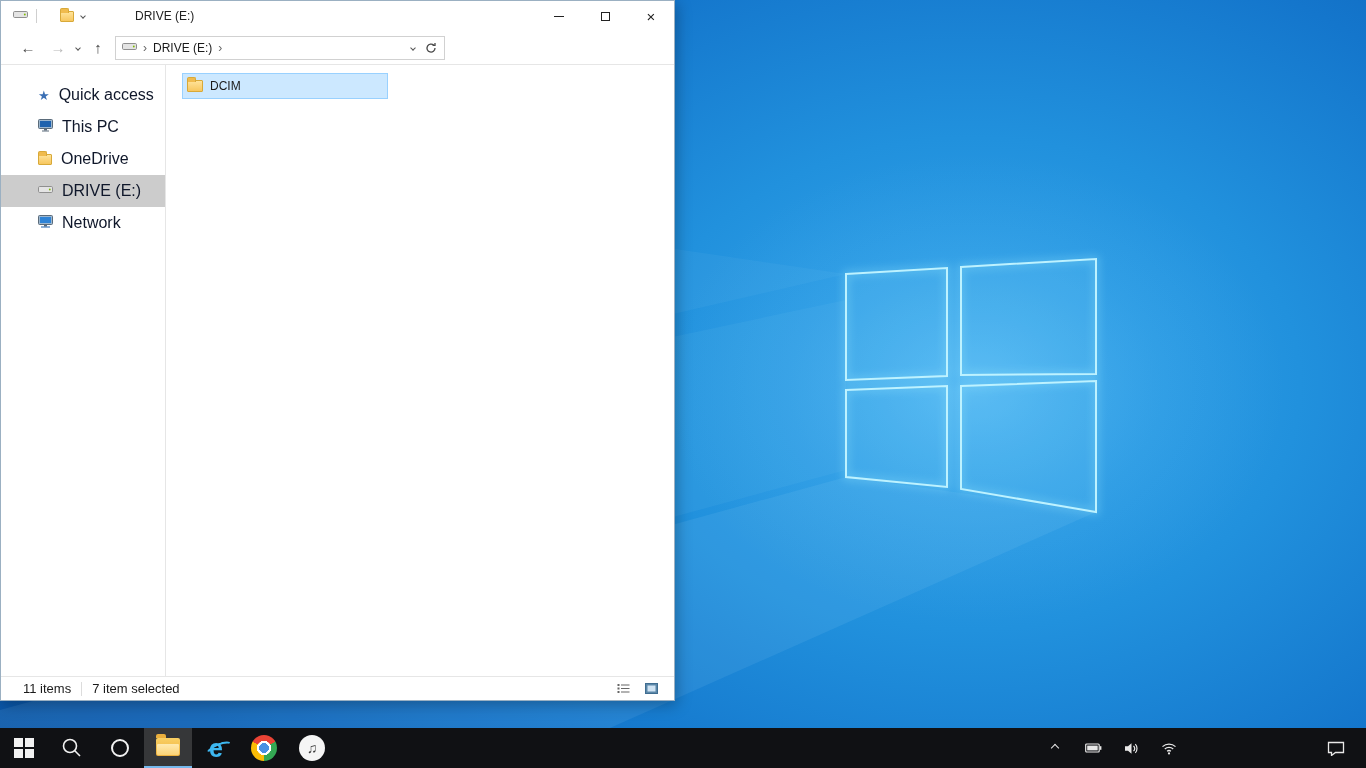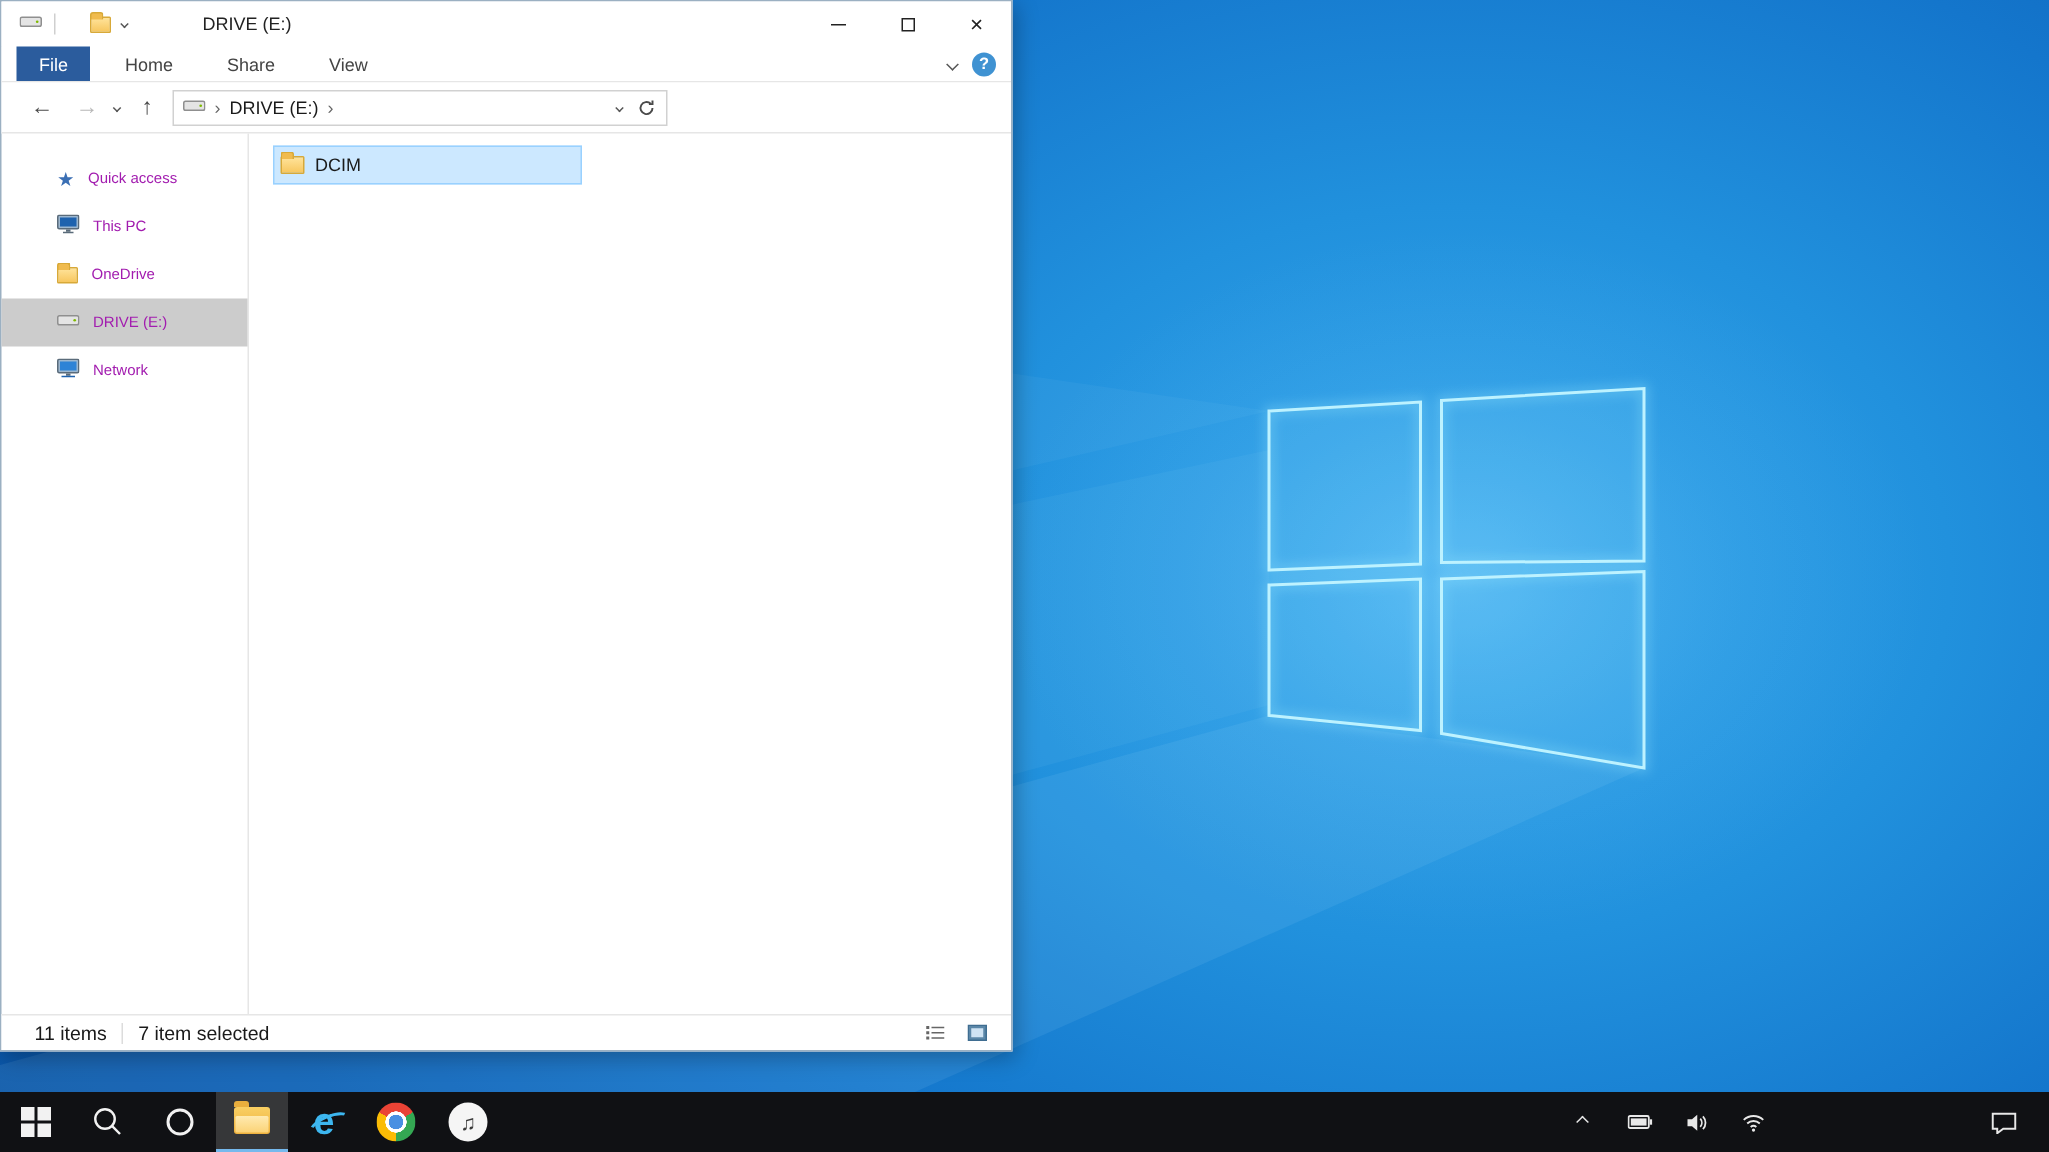--- a/index.html
+++ b/index.html
@@ -72,21 +72,21 @@
   .searchbox input::placeholder { color:#767676; }
   .search-icon-btn { background:none; border:none; cursor:pointer; padding:0;
     display:flex; align-items:center; }
 
   
   .explorer-body { flex:1; display:flex; min-height:0; }
   .sidebar { width:165px; flex:none; border-right:1px solid #e6e6e6; padding-top:14px; }
   .side-item { height:32px; display:flex; align-items:center; padding-left:37px; gap:9px;
     cursor:pointer; }
   .side-item.selected { background:#cccccc; }
-  .side-label { font-size:10px; color:#a21caf; }
+  .side-label { font-size:16px; color:#0f172a; }
   .star-glyph { color:#3b6fb4; font-size:13px; line-height:1; }
 
   .content { flex:1; padding:8px 0 0 16px; }
   .file-item { width:206px; height:26px; display:flex; align-items:center; gap:7px;
     padding-left:4px; cursor:pointer; }
   .file-item.selected { background:#cce8ff; border:1px solid #99d1ff; }
   .file-label { font-size:12px; color:#1a1a1a; }
 
   
   .folder { position:relative; width:16px; height:12px; flex:none;
@@ -209,32 +209,20 @@
           </button>
         <button class="win-btn">
             <span class="glyph-max"></span>
           </button>
         <button class="win-btn">
             <span class="glyph-close">×</span>
           </button>
       </div>
     </div>
 
-    <div class="ribbon-tabs">
-      <button class="file-tab">File</button>
-      <button class="ribbon-tab">Home</button>
-      <button class="ribbon-tab">Share</button>
-      <button class="ribbon-tab">View</button>
-      <div class="ribbon-right">
-        <button class="collapse-btn">
-            <span class="chev down"></span>
-          </button>
-        <button class="help-btn">?</button>
-      </div>
-    </div>
 
     <div class="navbar">
       <button class="nav-btn">←</button>
       <button class="nav-btn disabled">→</button>
       <button class="nav-chev-btn">
           <span class="chev down small"></span>
         </button>
       <button class="nav-btn">↑</button>
 
       <div class="addressbar">

